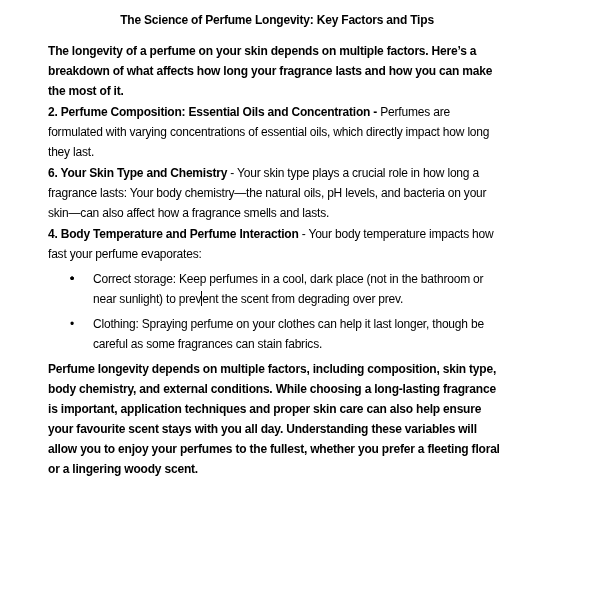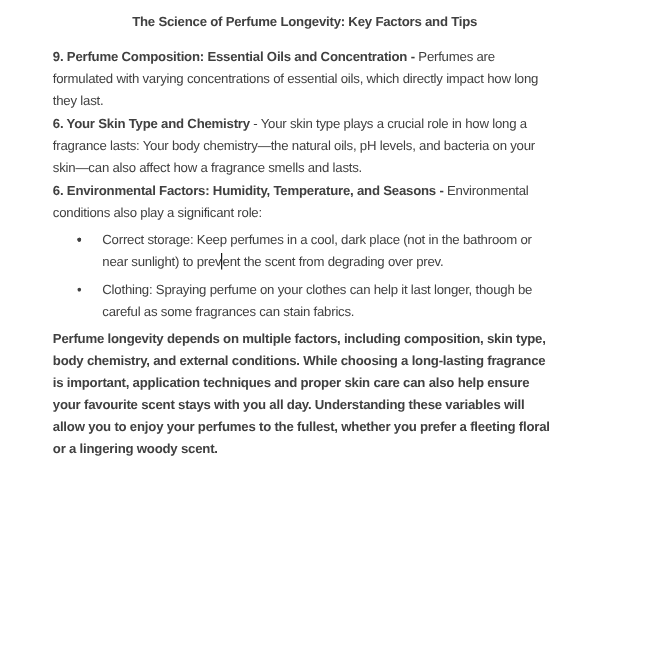--- a/index.html
+++ b/index.html
@@ -11,21 +11,21 @@
     position: relative;
     width: 552px;
     height: 600px;
     box-sizing: border-box;
     background: #ffffff;
     padding: 10px 46px 0 48px;
     font-family: "Liberation Sans", "DejaVu Sans", sans-serif;
     font-size: 12px;
     line-height: 20px;
     letter-spacing: -0.2px;
-    color: #404040;
+    color: #000000;
     overflow: hidden;
     cursor: text;
   }
   .doc-title {
     font-weight: 700;
     text-align: center;
     margin: 0 0 11px 0;
   }
   p.para {
     margin: 0 0 1px 0;
@@ -55,35 +55,36 @@
     vertical-align: -3px;
   }
 </style>
 </head>
 <body>
 
 <div class="page">
 
   <h1 class="doc-title para" style="font-size:12px;">The Science of Perfume Longevity: Key Factors and Tips</h1>
 
+  <p class="para bold">The longevity of a perfume on your skin depends on multiple factors. Here’s a breakdown of what affects how long your fragrance lasts and how you can make the most of it.</p>
 
   <p class="para">
-    <span class="lead">9. Perfume Composition: Essential Oils and Concentration - </span><span>Perfumes are formulated with varying concentrations of essential oils, which directly impact how long they last.</span>
+    <span class="lead">2. Perfume Composition: Essential Oils and Concentration - </span><span>Perfumes are formulated with varying concentrations of essential oils, which directly impact how long they last.</span>
   </p>
 
 
   <p class="para">
     <span class="lead">6. Your Skin Type and Chemistry</span><span> - Your skin type plays a crucial role in how long a fragrance lasts: Your body chemistry—the natural oils, pH levels, and bacteria on your skin—can also affect how a fragrance smells and lasts.</span>
   </p>
 
+  <p class="para">
+    <span class="lead">4. Body Temperature and Perfume Interaction</span><span> - Your body temperature impacts how fast your perfume evaporates:</span>
+  </p>
 
 
-  <p class="para">
-    <span class="lead">6. Environmental Factors: Humidity, Temperature, and Seasons - </span><span>Environmental conditions also play a significant role:</span>
-  </p>
 
 
   <ul class="tips-list">
     <li>
       <span class="marker">•</span>
     </li>
     <li>
       <span class="marker">•</span>
     </li>
     <li>

